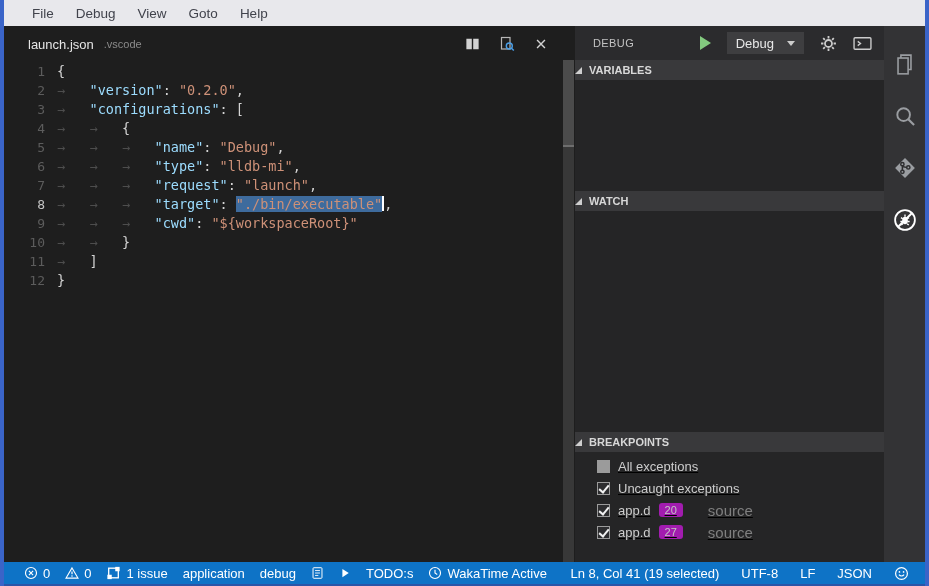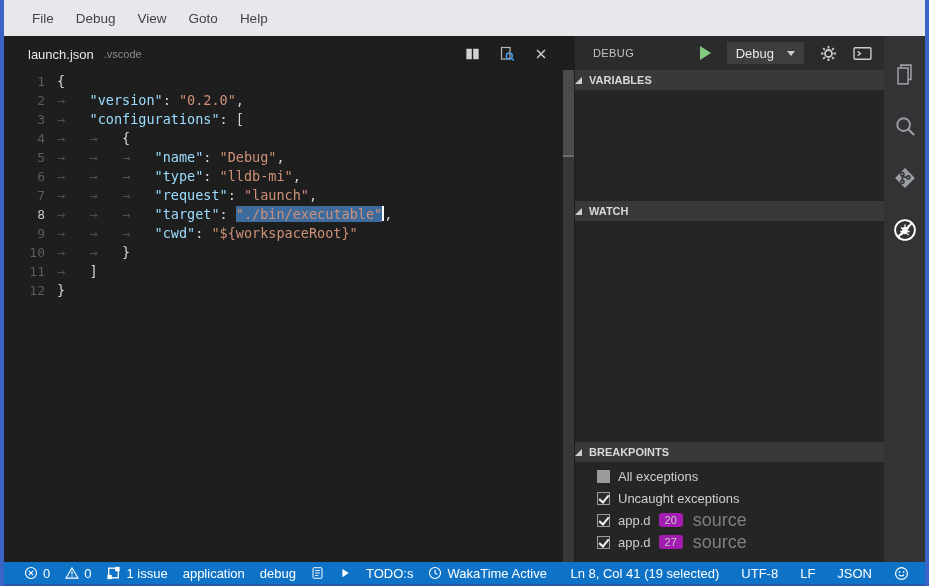--- a/index.html
+++ b/index.html
@@ -8,21 +8,21 @@
 
   .window{
     width:929px; height:586px;
     display:flex; flex-direction:column;
     border-left:4px solid #3a64c8; border-right:4px solid #3a64c8;
     background:#1e1e1e; overflow:hidden; position:relative;
   }
 
   
   .menubar{
-    height:36px; background:#e8e8ec; display:flex; align-items:center;
+    height:26px; background:#e8e8ec; display:flex; align-items:center;
     padding-left:17px; flex:0 0 auto;
   }
   .menu-item{ font-size:13.5px; color:#41434c; padding:0 11px; cursor:default; }
 
   
   .main{ flex:1 1 auto; display:flex; min-height:0;justify-content:flex-end; }
 
   
   .editor-col{ width:558px; flex:0 0 auto; background:#1e1e1e; display:flex; flex-direction:column; }
   .editor-titlebar{ height:36px; display:flex; align-items:center; padding:0 14px 0 24px; flex:0 0 auto; }
@@ -58,36 +58,36 @@
   .play-btn{ width:0; height:0; border-left:11px solid #83ca7f; border-top:7px solid transparent; border-bottom:7px solid transparent; cursor:pointer; }
   .dbg-select{ height:22px; background:#3e3e40; color:#e8e8e8; font-size:13px; display:flex; align-items:center; gap:13px; padding:0 9px; cursor:pointer; }
   .caret{ width:0; height:0; border-left:4px solid transparent; border-right:4px solid transparent; border-top:5px solid #cccccc; }
   .dbg-toolbar [data-icon]{ display:inline-flex; color:#cccccc; cursor:pointer; }
 
   .sec-head{
     height:20px; flex:0 0 auto; background:#39393b; display:flex; align-items:center;
     gap:7px; padding-left:0; font-size:11px; font-weight:bold; color:#d8d8d8; cursor:pointer;
   }
   .tri{ width:0; height:0; border-left:7px solid transparent; border-bottom:7px solid #cfcfcf; }
-  .sec-body{ background:#252526; }
+  .sec-body{ background:#252526;text-decoration:underline; }
   .sec-body.var{ height:111px; }
   .sec-body.watch{ height:30px; }
   .sec-body.cs{ height:191px; }
   .sec-body.bp{ flex:1 1 auto; padding-top:3px; }
 
   .bp-row{ height:22px; display:flex; align-items:center; padding-left:22px; gap:8px; }
   .cb{ width:13px; height:13px; flex:0 0 auto; background:#9b9b9b; position:relative; cursor:pointer; }
   .cb.checked{ background:#2d2d2f; border:1px solid #9b9b9b; }
   .cb.checked::after{
     content:""; position:absolute; left:3px; top:0px; width:4px; height:8px;
     border-right:2px solid #f2f2f2; border-bottom:2px solid #f2f2f2; transform:rotate(40deg);
   }
   .bp-label{ font-size:13px; color:#cdcdcd; }
   .bp-badge{ background:#a21caf; color:#c5c5c5; font-size:11px; padding:1px 6px; border-radius:3px; }
-  .bp-note{ font-size:18px; color:#7f7f7f; margin-left:2px; }
+  .bp-note{ font-size:15px; color:#7f7f7f; margin-left:17px; }
 
   
   .activitybar{ width:41px; flex:0 0 auto; background:#333335; display:flex; flex-direction:column; align-items:center; padding-top:12px; }
   .act-item{ height:52px; width:100%; display:flex; align-items:center; justify-content:center; color:#9a9da1; cursor:pointer; }
   .act-item.active{ color:#ffffff; }
 
   
   .statusbar{
     height:24px; flex:0 0 auto; background:#0e73c6; color:#ffffff;
     display:flex; align-items:center; padding:0 10px 0 20px; font-size:13px;

